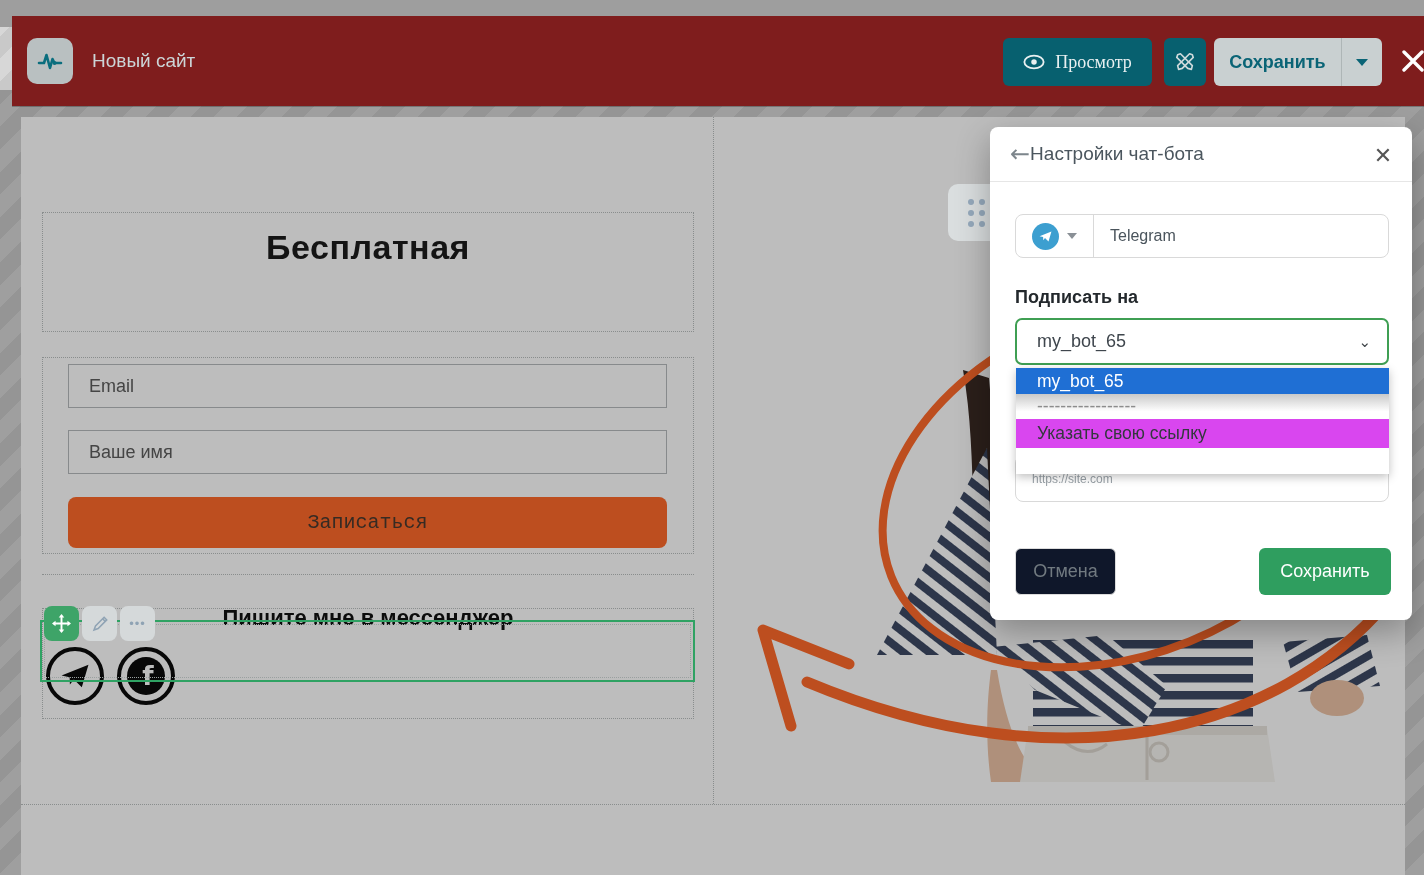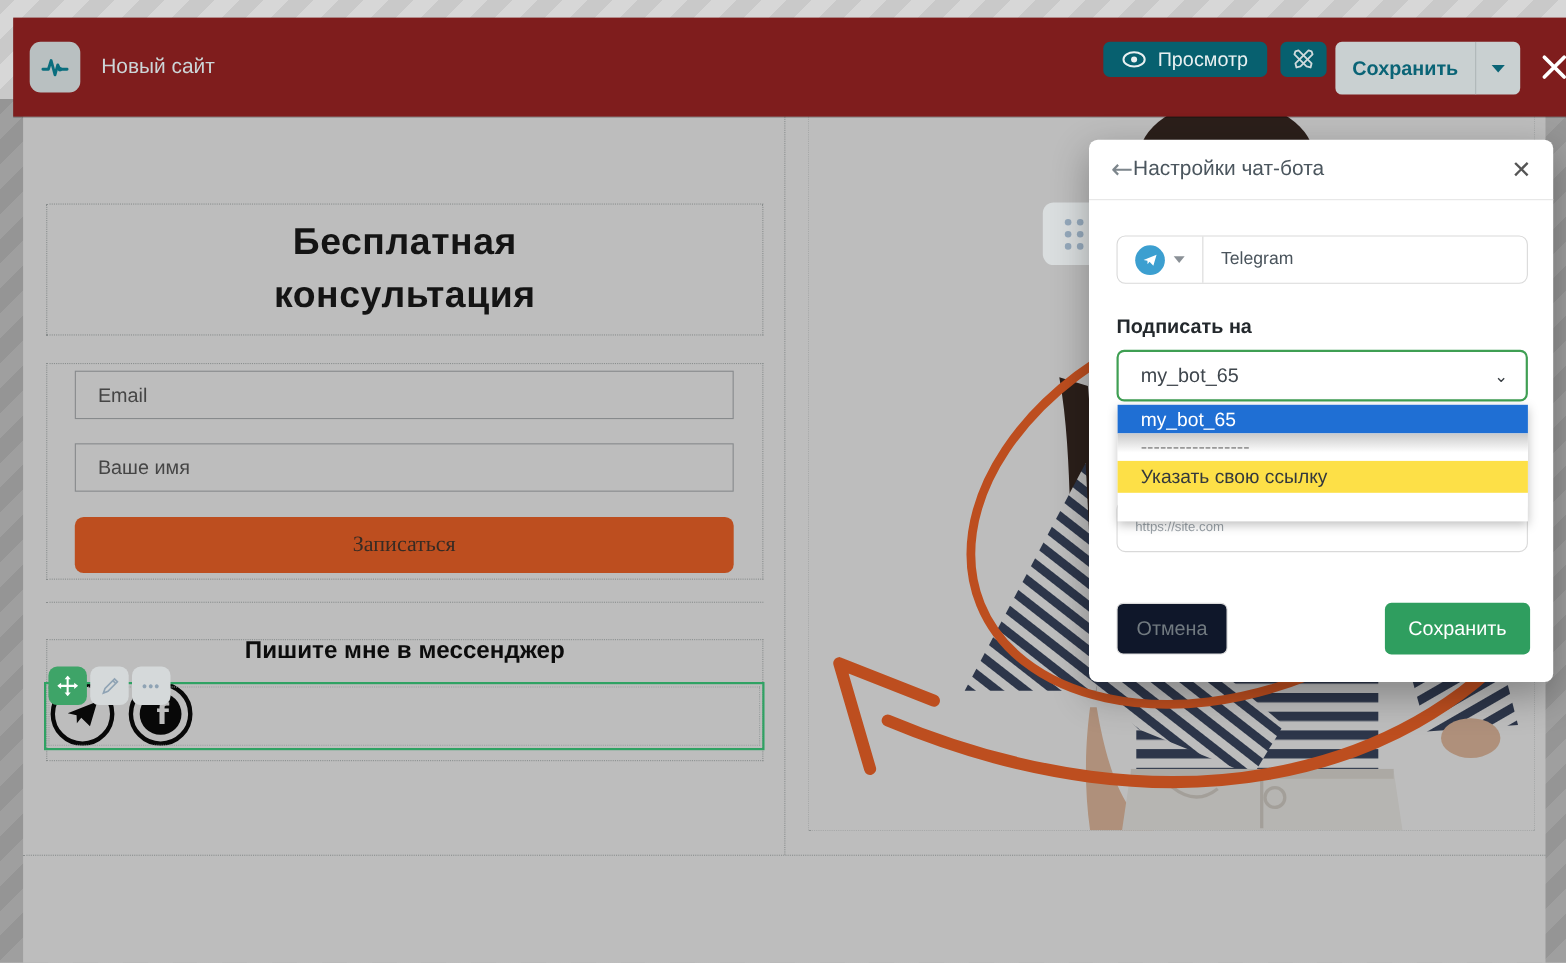--- a/index.html
+++ b/index.html
@@ -1,37 +1,37 @@
 <!DOCTYPE html>
 <html><head>
 <meta charset="utf-8">
 <style>
   * { margin:0; padding:0; box-sizing:border-box; }
   html,body { width:1424px; height:875px; overflow:hidden; }
   body { font-family:"Liberation Sans","DejaVu Sans",sans-serif; position:relative; background:#9e9e9e; }
 
   
   .workspace { position:absolute; inset:0;
-    background:repeating-linear-gradient(-45deg,#d7d7d7 0 16px,#c9c9c9 16px 32px); }
+    background:repeating-linear-gradient(-45deg,#d7d7d7 0 16px,#c9c9c9 16px 32px);margin-top:27px; }
   .page { position:absolute; left:21px; top:90px; width:1384px; height:785px; background:#ffffff; }
 
   .dotted { position:absolute; border:1px dotted #b9bfbf; }
   .dotted-h { position:absolute; border-top:1px dotted #b9bfbf; height:0; }
   .dotted-v { position:absolute; border-left:1px dotted #b9bfbf; width:0; }
 
   
   .form-heading { position:absolute; left:42px; top:196px; width:652px; text-align:center;
     font-size:34px; font-weight:bold; color:#1c1c1c; line-height:48px; letter-spacing:.5px; }
   .tx-input { position:absolute; left:68px; width:599px; height:44px; border:1px solid #b6babd;
     background:#fff; font-size:18px; color:#4c4c4c; padding-left:20px; outline:none;
     font-family:"Liberation Sans",sans-serif; }
   .tx-input::placeholder { color:#5d5d5d; opacity:1; }
   .submit-btn { position:absolute; left:68px; top:470px; width:599px; height:51px; border:none;
     background:#ff6a2a; border-radius:8px; font-size:20px; color:#4b3a30; cursor:pointer;
-    font-family:Liberation Serif, serif; }
+    font-family:Liberation Mono, monospace; }
   .msg-heading { position:absolute; left:42px; top:578px; width:652px; text-align:center;
     font-size:22px; font-weight:bold; color:#111; }
 
   
   .msgr-icon { position:absolute; top:620px; width:58px; height:58px; border-radius:50%;
     border:4px solid #0b0b0b; background:transparent; display:flex; align-items:center; justify-content:center; }
 
   
   .overlay { position:absolute; left:0; top:90px; width:1424px; height:785px;
     background:rgba(0,0,0,0.26); z-index:5; }
@@ -52,22 +52,22 @@
   .dh-grid { display:grid; grid-template-columns:repeat(2,6px); grid-template-rows:repeat(3,6px); gap:5px; }
   .dh-grid i { width:6px; height:6px; border-radius:50%; background:#95a9bc; }
 
   
   .topbar { position:absolute; left:0; top:16px; width:1424px; height:90px; background:#7f1d1d;
     z-index:20; display:flex; align-items:center; box-shadow:0 1px 0 rgba(0,0,0,.25);margin-left:12px; }
   .logo { position:absolute; left:15px; top:22px; width:46px; height:46px; background:#b9c0c1;
     border-radius:10px; display:flex; align-items:center; justify-content:center; }
   .site-title { position:absolute; left:80px; top:0; height:90px; display:flex; align-items:center;
     color:#ccd5d7; font-size:19px; }
-  .bar-btn { position:absolute; top:22px; height:32px; border:none; border-radius:6px; cursor:pointer;
-    font-family:Liberation Sans, sans-serif;text-align:center; }
+  .bar-btn { position:absolute; top:22px; height:48px; border:none; border-radius:6px; cursor:pointer;
+    font-family:Liberation Serif, serif;text-align:center; }
   .btn-preview { left:991px; width:149px; background:#07606f; color:#e9f0f1; font-size:18px;
     display:flex; align-items:center; justify-content:center; gap:10px; }
   .btn-wand { left:1152px; width:42px; background:#07606f; display:flex; align-items:center; justify-content:center; }
   .save-group { position:absolute; left:1202px; top:22px; height:48px; display:flex;
     background:#c9d0d1; border-radius:6px; overflow:hidden; }
   .btn-save-main { width:128px; border:none; background:transparent; color:#0a6476; font-size:18px;
     font-weight:bold; cursor:pointer; border-right:1px solid #aeb6b7; font-family:"Liberation Sans",sans-serif; }
   .btn-save-caret { width:40px; border:none; background:transparent; cursor:pointer;
     display:flex; align-items:center; justify-content:center; }
   .caret-down { width:0; height:0; border-left:6px solid transparent; border-right:6px solid transparent;
@@ -105,21 +105,21 @@
     cursor:pointer; }
   .bot-select-value { font-size:18px; color:#3f464d; padding-left:20px; flex:1; }
   .select-chevron { margin-right:16px; font-size:15px; color:#3a3f44; font-family:"DejaVu Sans",sans-serif; }
 
   .dropdown { position:absolute; left:26px; top:241px; width:373px; height:106px; z-index:40;
     background:#fff; box-shadow:0 3px 9px rgba(0,0,0,.25); font-size:17.5px; }
   .opt { padding-left:21px; display:flex; align-items:center; cursor:pointer; }
   .opt-0 { height:26px; background:#1f6fd4; color:#fff; }
   .opt-1 { height:26px; background:#c2c1c1; color:#2e2e2e; }
   .opt-2 { height:25px; background:linear-gradient(#c9c9c9,#ffffff 70%); color:#8c8c8c; }
-  .opt-3 { height:29px; background:#fde047; color:#33383d; }
+  .opt-3 { height:29px; background:#d946ef; color:#33383d; }
 
   .url-input { position:absolute; left:25px; top:328px; width:374px; height:47px;
     border:1px solid #d9d9d9; border-radius:8px; font-size:12px; color:#4a545c; padding-left:16px;
     outline:none; font-family:"Liberation Sans",sans-serif; }
   .url-input::placeholder { color:#9aa2a8; opacity:1; }
 
   .btn-cancel { position:absolute; left:25px; top:421px; width:101px; height:47px; background:#0f172a;
     border:1px solid #dcdcdc; border-radius:6px; font-size:18px; color:#717a80; cursor:pointer;
     font-family:"Liberation Sans",sans-serif; }
   .btn-save-panel { position:absolute; left:269px; top:421px; width:132px; height:47px;
@@ -138,21 +138,20 @@
   <div class="dotted" style="left:42px; top:185px; width:652px; height:120px;"></div>
   <div class="dotted" style="left:42px; top:330px; width:652px; height:197px;"></div>
   <div class="dotted-h" style="left:42px; top:547px; width:652px;"></div>
   <div class="dotted" style="left:42px; top:581px; width:652px; height:111px;"></div>
   <div class="dotted-v" style="left:713px; top:90px; height:687px;"></div>
   <div class="dotted" style="left:735px; top:103px; width:660px; height:652px;"></div>
   <div class="dotted-h" style="left:21px; top:777px; width:1384px;"></div>
 
   <div class="form-heading">
     <div>Бесплатная</div>
-    <div>консультация</div>
   </div>
   <input class="tx-input" style="top: 403px;" placeholder="Ваше имя">
   <input class="tx-input" style="top: 337px;" placeholder="Email">
   <button class="submit-btn">Записаться</button>
   <div class="msg-heading">Пишите мне в мессенджер</div>
 
   <div class="msgr-icon" style="left:46px;">
     <svg width="34" height="34" viewBox="0 0 24 24">
       <path d="M2.5 11.6 L21.5 4 L16.8 20 L11.2 14.4 L8.4 18 L8.2 12.9 Z" fill="#0b0b0b"></path>
     </svg>

